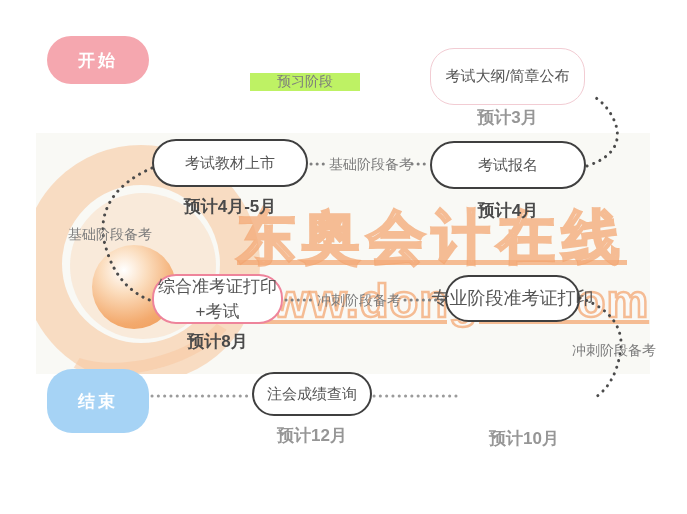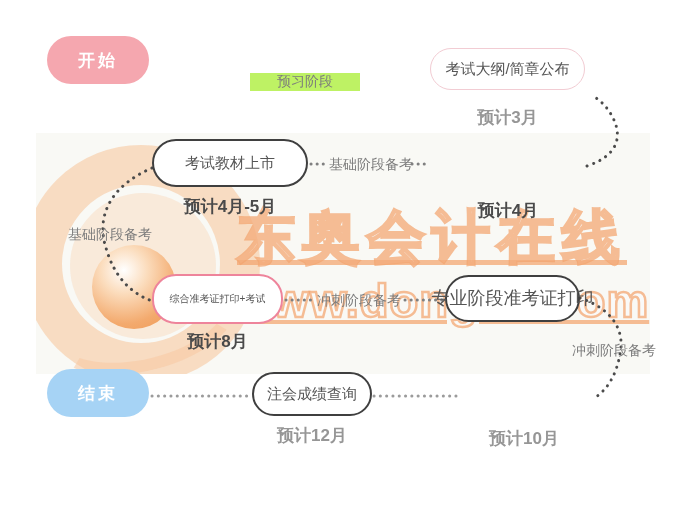--- a/index.html
+++ b/index.html
@@ -45,34 +45,34 @@
 
   
   .connectors { position:absolute; left:0; top:0; z-index:1; pointer-events:none; }
 
   
   .pill {
     position:absolute; z-index:2; display:flex; align-items:center; justify-content:center;
     color:#ffffff; font-size:17px; font-weight:bold; letter-spacing:3px; border-radius:25px;
   }
   .pill-start { left:47px; top:36px; width:102px; height:48px; background:#f5a7af; }
-  .pill-end   { left:47px; top:369px; width:102px; height:48px; background:#a6d3f5; }
+  .pill-end   { left:47px; top:369px; width:102px; height:64px; background:#a6d3f5; }
   .node {
     position:absolute; z-index:2; display:flex; align-items:center; justify-content:center;
     background:#ffffff; color:#555555; font-size:15px; text-align:center; line-height:1.25;
     border-radius:24px; white-space:nowrap;
   }
   .b-dark  { border:2.5px solid #3f3f3f; }
   .b-pink  { border:2px solid #ee849b; }
   .b-pink-thick { border:3px solid #ef7f99; }
   .b-faintpink  { border:1.5px solid #f2ccd3; }
-  .n-outline   { left:430px; top:48px;  width:155px; height:42px; }
+  .n-outline   { left:430px; top:48px;  width:155px; height:57px; }
   .n-textbook  { left:152px; top:139px; width:156px; height:48px; }
   .n-register  { left:430px; top:141px; width:156px; height:48px; }
-  .n-comp      { left:152px; top:274px; width:131px; height:50px; font-size:10px; flex-direction:row; }
+  .n-comp      { left:152px; top:274px; width:131px; height:50px; font-size:17px; flex-direction:column;justify-content:space-between; }
   .n-profprint { left:445px; top:275px; width:135px; height:47px; font-size:18px; }
   .n-score     { left:252px; top:372px; width:120px; height:44px; border-radius:22px; }
   .n-profexam  { left:458px; top:372px; width:132px; height:48px; }
 
   
   .eta {
     position:absolute; z-index:2; font-weight:bold; font-size:17px; text-align:center; white-space:nowrap;
   }
   .eta-dark { color:#4a4a4a; }
   .eta-gray { color:#969696; }
@@ -123,20 +123,21 @@
   </svg>
 
   <div class="pill pill-start">开始</div>
   <div class="stage-label l-preview">预习阶段</div>
   <div class="node b-faintpink n-outline">考试大纲/简章公布</div>
   <div class="eta eta-gray e-outline">预计3月</div>
 
   <div class="node b-dark n-textbook">考试教材上市</div>
   <div class="eta eta-dark e-textbook">预计4月-5月</div>
   <div class="stage-label l-basic-top">基础阶段备考</div>
+  <div class="node b-dark n-register">考试报名</div>
   <div class="eta eta-dark e-register">预计4月</div>
 
   <div class="stage-label l-basic-left">基础阶段备考</div>
 
   <div class="node b-pink n-comp">
     <span>综合准考证打印</span>
     <span>+考试</span>
   </div>
   <div class="eta eta-dark e-comp">预计8月</div>
   <div class="stage-label l-intensive">冲刺阶段备考</div>

